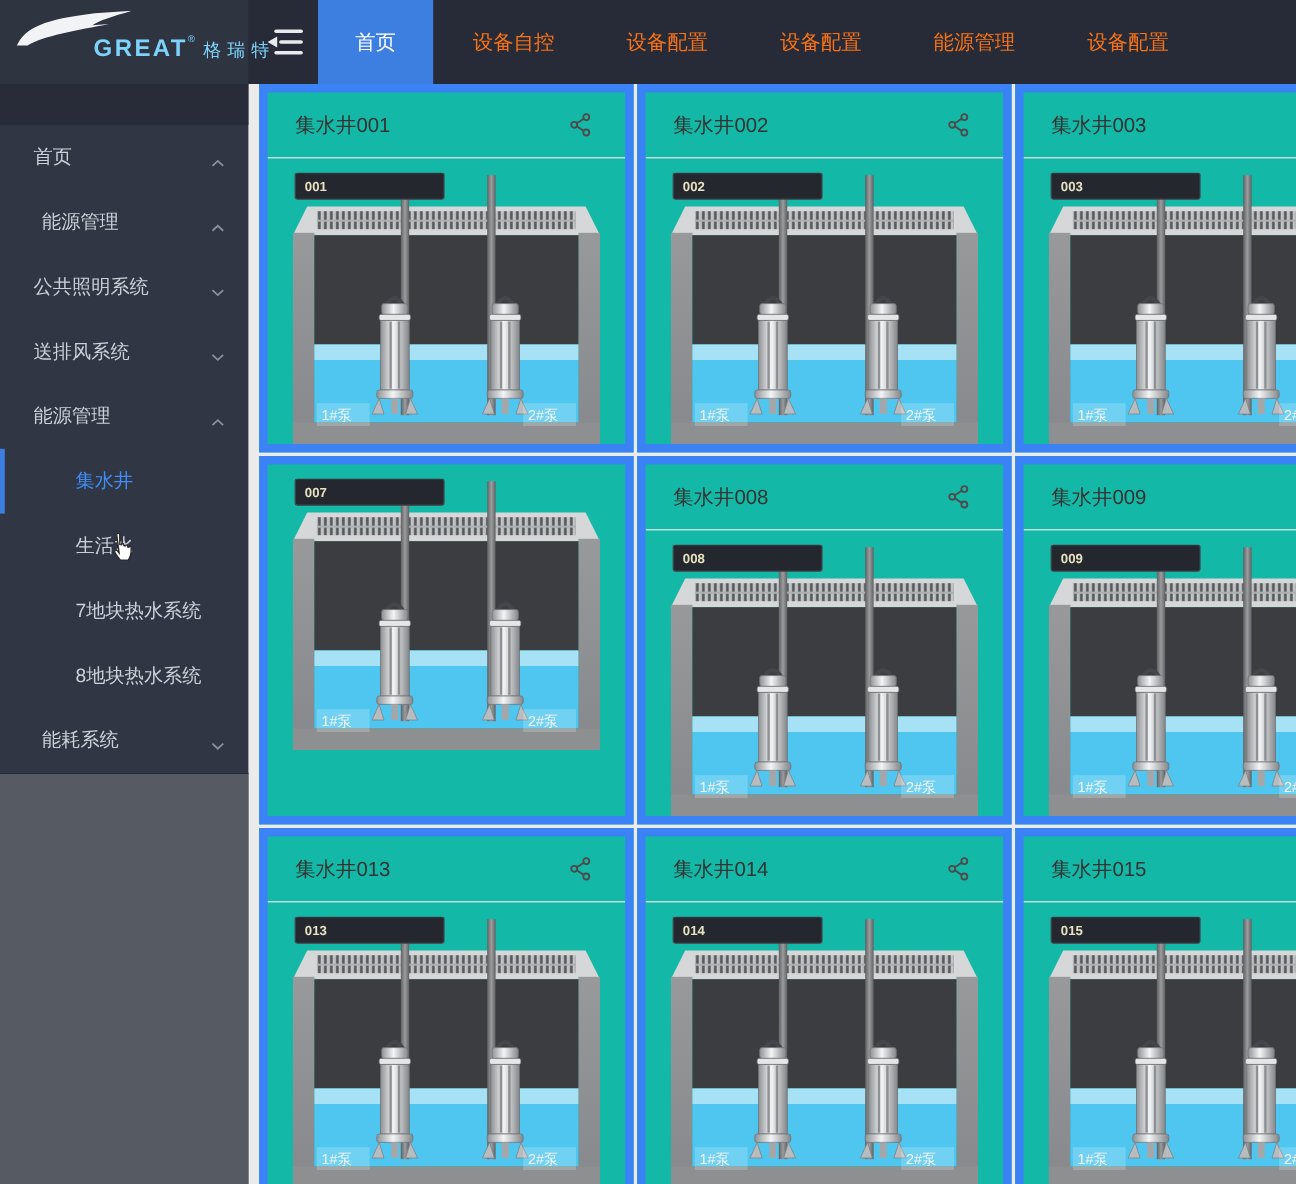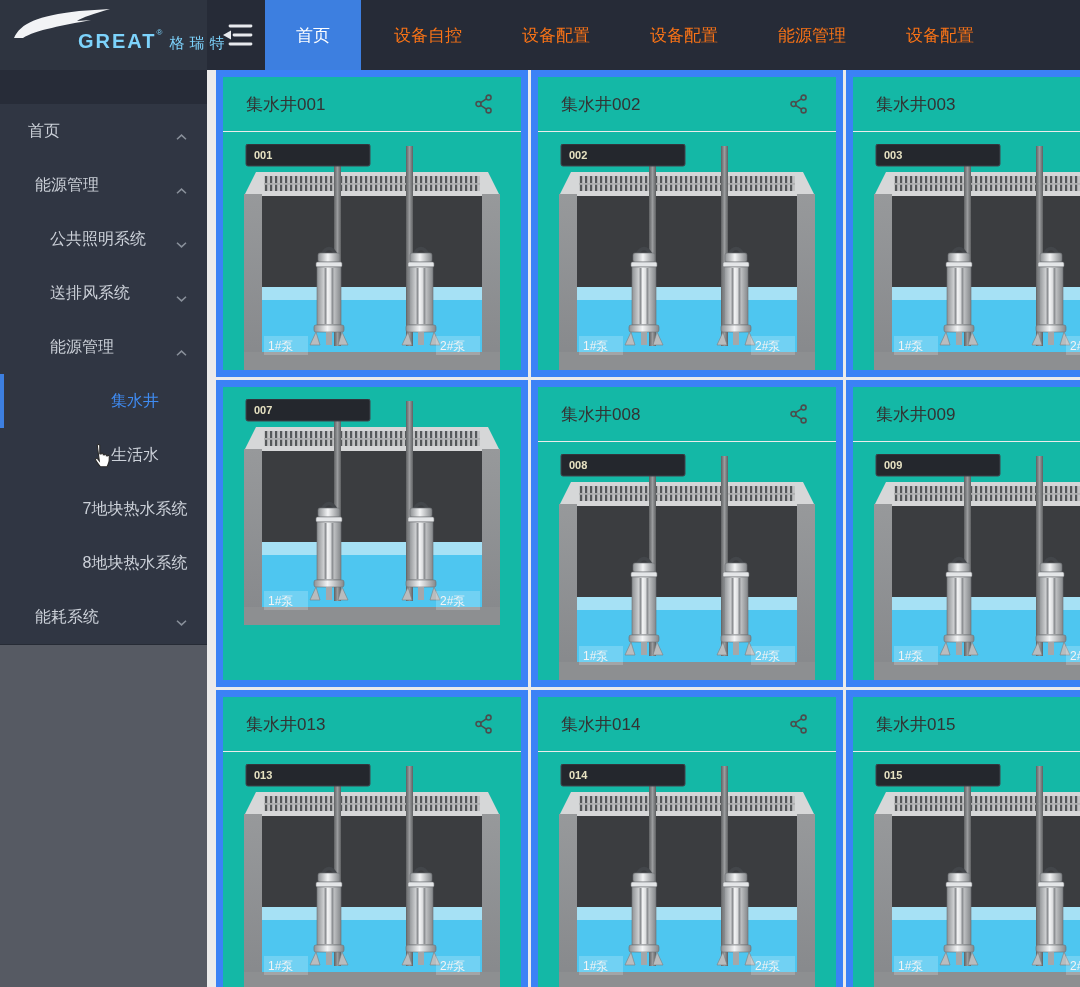--- a/index.html
+++ b/index.html
@@ -22,22 +22,22 @@
   #topnav{display:flex;height:70px;}
   .nav-item{display:flex;align-items:center;padding:0 27px;margin:0 3px;font-size:17px;color:#f97316;cursor:pointer;}
   .nav-item.active{background:#3d7fe0;color:#ffffff;padding:0 31px;}
 
   
   .sidebar{position:absolute;top:70px;left:0;width:207px;height:917px;background:#303643;display:flex;flex-direction:column;z-index:4;}
   .sidebar-strip{height:34px;background:#272c38;flex:0 0 auto;}
   .menu-item{position:relative;height:54px;flex:0 0 auto;display:flex;align-items:center;font-size:16px;color:#ccd1d9;cursor:pointer;}
   .menu-item.lv0{padding-left:28px;}
   .menu-item.lv1{padding-left:35px;}
-  .menu-item.lv2{padding-left:50px;}
-  .menu-item.lv3{padding-left:63px;justify-content:center;}
+  .menu-item.lv2{padding-left:28px;}
+  .menu-item.lv3{padding-left:63px;}
   .menu-item .chev{position:absolute;right:20px;top:50%;margin-top:-4px;opacity:.85;}
   .menu-item.active{color:#3f8cf3;}
   .menu-item.active::before{content:"";position:absolute;left:0;top:0;bottom:0;width:4px;background:#3d7fe0;}
   .sidebar-filler{flex:1 1 auto;background:#565a63;border-top:1px solid #262b35;}
 
   
   .content{position:absolute;left:207px;top:70px;width:873px;height:917px;background:#ebebeb;overflow:hidden;box-sizing:border-box;padding-left:9px;}
   .grid{display:grid;grid-template-columns:repeat(3,312px);grid-auto-rows:307px;gap:3px;width:945px;}
   .card{background:#14b8a6;border:7px solid #3b82f6;box-sizing:border-box;overflow:hidden;}
   .card-head{position:relative;height:54px;border-bottom:1px solid #ececec;display:flex;align-items:center;}

